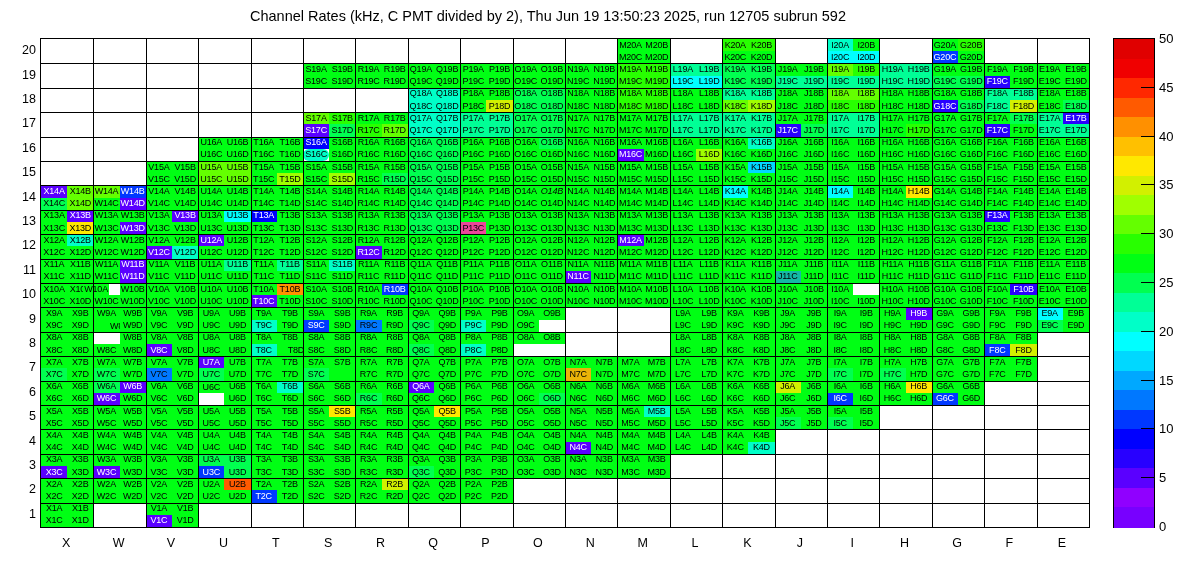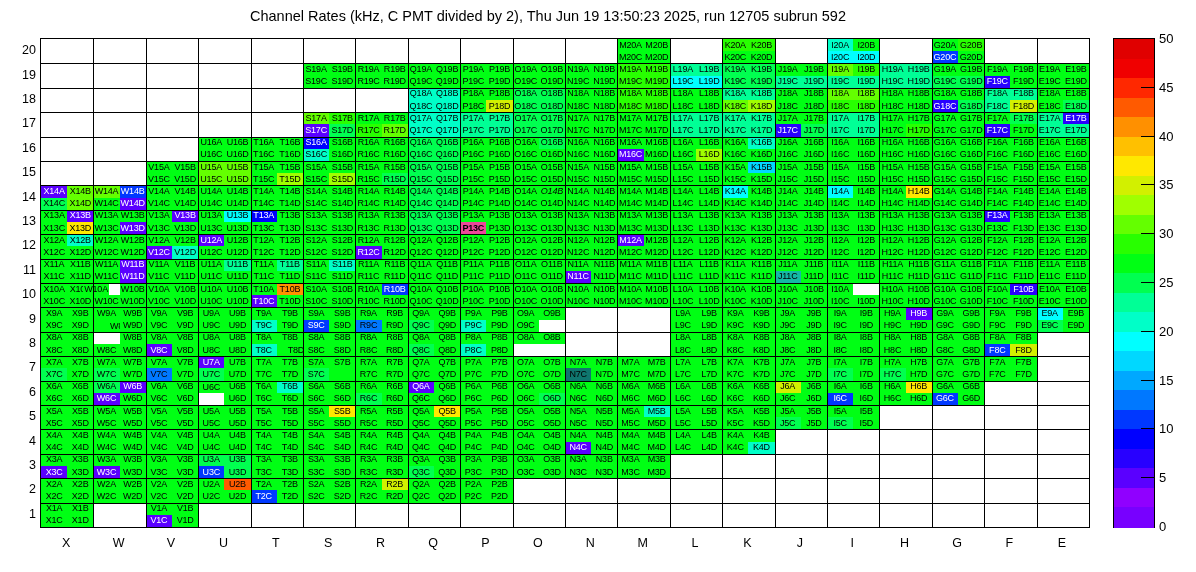--- a/index.html
+++ b/index.html
@@ -264,21 +264,21 @@
         <div class="sub" style="left: 157.2px; top: 97.6px; width: 26.2px; height: 12.2px; background: rgb(0, 255, 20); color: rgb(0, 0, 0);">U16A</div>
         <div class="sub" style="left: 183.4px; top: 97.6px; width: 26.2px; height: 12.2px; background: rgb(0, 255, 20); color: rgb(0, 0, 0);">U16B</div>
         <div class="sub" style="left: 157.2px; top: 109.8px; width: 26.2px; height: 12.2px; background: rgb(0, 255, 20); color: rgb(0, 0, 0);">U16C</div>
         <div class="sub" style="left: 183.4px; top: 109.8px; width: 26.2px; height: 12.2px; background: rgb(0, 255, 20); color: rgb(0, 0, 0);">U16D</div>
         <div class="sub" style="left: 209.6px; top: 97.6px; width: 26.2px; height: 12.2px; background: rgb(0, 255, 20); color: rgb(0, 0, 0);">T16A</div>
         <div class="sub" style="left: 235.8px; top: 97.6px; width: 26.2px; height: 12.2px; background: rgb(0, 255, 20); color: rgb(0, 0, 0);">T16B</div>
         <div class="sub" style="left: 209.6px; top: 109.8px; width: 26.2px; height: 12.2px; background: rgb(0, 255, 20); color: rgb(0, 0, 0);">T16C</div>
         <div class="sub" style="left: 235.8px; top: 109.8px; width: 26.2px; height: 12.2px; background: rgb(0, 255, 20); color: rgb(0, 0, 0);">T16D</div>
         <div class="sub" style="left: 262px; top: 97.6px; width: 26.2px; height: 12.2px; background: rgb(0, 0, 255); color: rgb(255, 255, 255);">S16A</div>
         <div class="sub" style="left: 288.2px; top: 97.6px; width: 26.2px; height: 12.2px; background: rgb(0, 255, 20); color: rgb(0, 0, 0);">S16B</div>
-        <div class="sub" style="left: 262px; top: 109.8px; width: 26.2px; height: 12.2px; background: rgb(0, 255, 200); color: rgb(0, 0, 0);">S16C</div>
+        <div class="sub" style="left: 262px; top: 109.8px; width: 26.2px; height: 12.2px; background: rgb(0, 255, 200); color: rgb(0, 0, 0); border-radius: 6px;">S16C</div>
         <div class="sub" style="left: 288.2px; top: 109.8px; width: 26.2px; height: 12.2px; background: rgb(0, 255, 20); color: rgb(0, 0, 0);">S16D</div>
         <div class="sub" style="left: 314.4px; top: 97.6px; width: 26.2px; height: 12.2px; background: rgb(0, 255, 20); color: rgb(0, 0, 0);">R16A</div>
         <div class="sub" style="left: 340.6px; top: 97.6px; width: 26.2px; height: 12.2px; background: rgb(0, 255, 20); color: rgb(0, 0, 0);">R16B</div>
         <div class="sub" style="left: 314.4px; top: 109.8px; width: 26.2px; height: 12.2px; background: rgb(0, 255, 20); color: rgb(0, 0, 0);">R16C</div>
         <div class="sub" style="left: 340.6px; top: 109.8px; width: 26.2px; height: 12.2px; background: rgb(0, 255, 20); color: rgb(0, 0, 0);">R16D</div>
         <div class="sub" style="left: 366.8px; top: 97.6px; width: 26.2px; height: 12.2px; background: rgb(0, 255, 80); color: rgb(0, 0, 0);">Q16A</div>
         <div class="sub" style="left: 393px; top: 97.6px; width: 26.2px; height: 12.2px; background: rgb(0, 255, 80); color: rgb(0, 0, 0);">Q16B</div>
         <div class="sub" style="left: 366.8px; top: 109.8px; width: 26.2px; height: 12.2px; background: rgb(0, 255, 80); color: rgb(0, 0, 0);">Q16C</div>
         <div class="sub" style="left: 393px; top: 109.8px; width: 26.2px; height: 12.2px; background: rgb(0, 255, 80); color: rgb(0, 0, 0);">Q16D</div>
         <div class="sub" style="left: 419.2px; top: 97.6px; width: 26.2px; height: 12.2px; background: rgb(0, 255, 20); color: rgb(0, 0, 0);">P16A</div>
@@ -508,21 +508,21 @@
         <div class="sub" style="left: 314.4px; top: 170.8px; width: 26.2px; height: 12.2px; background: rgb(0, 255, 20); color: rgb(0, 0, 0);">R13A</div>
         <div class="sub" style="left: 340.6px; top: 170.8px; width: 26.2px; height: 12.2px; background: rgb(0, 255, 20); color: rgb(0, 0, 0);">R13B</div>
         <div class="sub" style="left: 314.4px; top: 183px; width: 26.2px; height: 12.2px; background: rgb(0, 255, 20); color: rgb(0, 0, 0);">R13C</div>
         <div class="sub" style="left: 340.6px; top: 183px; width: 26.2px; height: 12.2px; background: rgb(0, 255, 20); color: rgb(0, 0, 0);">R13D</div>
         <div class="sub" style="left: 366.8px; top: 170.8px; width: 26.2px; height: 12.2px; background: rgb(0, 255, 80); color: rgb(0, 0, 0);">Q13A</div>
         <div class="sub" style="left: 393px; top: 170.8px; width: 26.2px; height: 12.2px; background: rgb(0, 255, 80); color: rgb(0, 0, 0);">Q13B</div>
         <div class="sub" style="left: 366.8px; top: 183px; width: 26.2px; height: 12.2px; background: rgb(0, 255, 80); color: rgb(0, 0, 0);">Q13C</div>
         <div class="sub" style="left: 393px; top: 183px; width: 26.2px; height: 12.2px; background: rgb(0, 255, 80); color: rgb(0, 0, 0);">Q13D</div>
         <div class="sub" style="left: 419.2px; top: 170.8px; width: 26.2px; height: 12.2px; background: rgb(0, 255, 20); color: rgb(0, 0, 0);">P13A</div>
         <div class="sub" style="left: 445.4px; top: 170.8px; width: 26.2px; height: 12.2px; background: rgb(0, 255, 20); color: rgb(0, 0, 0);">P13B</div>
-        <div class="sub" style="left: 419.2px; top: 183px; width: 26.2px; height: 12.2px; background: #ec4899; color: rgb(0, 0, 0); font-weight: bold;">P13C</div>
+        <div class="sub" style="left: 419.2px; top: 183px; width: 26.2px; height: 12.2px; background: #ec4899; color: rgb(0, 0, 0);">P13C</div>
         <div class="sub" style="left: 445.4px; top: 183px; width: 26.2px; height: 12.2px; background: rgb(0, 255, 20); color: rgb(0, 0, 0);">P13D</div>
         <div class="sub" style="left: 471.6px; top: 170.8px; width: 26.2px; height: 12.2px; background: rgb(0, 255, 20); color: rgb(0, 0, 0);">O13A</div>
         <div class="sub" style="left: 497.8px; top: 170.8px; width: 26.2px; height: 12.2px; background: rgb(0, 255, 20); color: rgb(0, 0, 0);">O13B</div>
         <div class="sub" style="left: 471.6px; top: 183px; width: 26.2px; height: 12.2px; background: rgb(0, 255, 20); color: rgb(0, 0, 0);">O13C</div>
         <div class="sub" style="left: 497.8px; top: 183px; width: 26.2px; height: 12.2px; background: rgb(0, 255, 20); color: rgb(0, 0, 0);">O13D</div>
         <div class="sub" style="left: 524px; top: 170.8px; width: 26.2px; height: 12.2px; background: rgb(0, 255, 20); color: rgb(0, 0, 0);">N13A</div>
         <div class="sub" style="left: 550.2px; top: 170.8px; width: 26.2px; height: 12.2px; background: rgb(0, 255, 20); color: rgb(0, 0, 0);">N13B</div>
         <div class="sub" style="left: 524px; top: 183px; width: 26.2px; height: 12.2px; background: rgb(0, 255, 20); color: rgb(0, 0, 0);">N13C</div>
         <div class="sub" style="left: 550.2px; top: 183px; width: 26.2px; height: 12.2px; background: rgb(0, 255, 20); color: rgb(0, 0, 0);">N13D</div>
         <div class="sub" style="left: 576.4px; top: 170.8px; width: 26.2px; height: 12.2px; background: rgb(0, 255, 20); color: rgb(0, 0, 0);">M13A</div>
@@ -996,21 +996,21 @@
         <div class="sub" style="left: 419.2px; top: 317.2px; width: 26.2px; height: 12.2px; background: rgb(0, 255, 20); color: rgb(0, 0, 0);">P7A</div>
         <div class="sub" style="left: 445.4px; top: 317.2px; width: 26.2px; height: 12.2px; background: rgb(0, 255, 20); color: rgb(0, 0, 0);">P7B</div>
         <div class="sub" style="left: 419.2px; top: 329.4px; width: 26.2px; height: 12.2px; background: rgb(0, 255, 20); color: rgb(0, 0, 0);">P7C</div>
         <div class="sub" style="left: 445.4px; top: 329.4px; width: 26.2px; height: 12.2px; background: rgb(0, 255, 20); color: rgb(0, 0, 0);">P7D</div>
         <div class="sub" style="left: 471.6px; top: 317.2px; width: 26.2px; height: 12.2px; background: rgb(0, 255, 20); color: rgb(0, 0, 0);">O7A</div>
         <div class="sub" style="left: 497.8px; top: 317.2px; width: 26.2px; height: 12.2px; background: rgb(0, 255, 20); color: rgb(0, 0, 0);">O7B</div>
         <div class="sub" style="left: 471.6px; top: 329.4px; width: 26.2px; height: 12.2px; background: rgb(0, 255, 20); color: rgb(0, 0, 0);">O7C</div>
         <div class="sub" style="left: 497.8px; top: 329.4px; width: 26.2px; height: 12.2px; background: rgb(0, 255, 20); color: rgb(0, 0, 0);">O7D</div>
         <div class="sub" style="left: 524px; top: 317.2px; width: 26.2px; height: 12.2px; background: rgb(0, 255, 20); color: rgb(0, 0, 0);">N7A</div>
         <div class="sub" style="left: 550.2px; top: 317.2px; width: 26.2px; height: 12.2px; background: rgb(0, 255, 20); color: rgb(0, 0, 0);">N7B</div>
-        <div class="sub" style="left: 524px; top: 329.4px; width: 26.2px; height: 12.2px; background: #0f766e; color: rgb(0, 0, 0);">N7C</div>
+        <div class="sub" style="left: 524px; top: 329.4px; width: 26.2px; height: 12.2px; background: #eab308; color: rgb(0, 0, 0);">N7C</div>
         <div class="sub" style="left: 550.2px; top: 329.4px; width: 26.2px; height: 12.2px; background: rgb(0, 255, 20); color: rgb(0, 0, 0);">N7D</div>
         <div class="sub" style="left: 576.4px; top: 317.2px; width: 26.2px; height: 12.2px; background: rgb(0, 255, 20); color: rgb(0, 0, 0);">M7A</div>
         <div class="sub" style="left: 602.6px; top: 317.2px; width: 26.2px; height: 12.2px; background: rgb(0, 255, 20); color: rgb(0, 0, 0);">M7B</div>
         <div class="sub" style="left: 576.4px; top: 329.4px; width: 26.2px; height: 12.2px; background: rgb(0, 255, 20); color: rgb(0, 0, 0);">M7C</div>
         <div class="sub" style="left: 602.6px; top: 329.4px; width: 26.2px; height: 12.2px; background: rgb(0, 255, 20); color: rgb(0, 0, 0);">M7D</div>
         <div class="sub" style="left: 628.8px; top: 317.2px; width: 26.2px; height: 12.2px; background: rgb(0, 255, 20); color: rgb(0, 0, 0);">L7A</div>
         <div class="sub" style="left: 655px; top: 317.2px; width: 26.2px; height: 12.2px; background: rgb(0, 255, 20); color: rgb(0, 0, 0);">L7B</div>
         <div class="sub" style="left: 628.8px; top: 329.4px; width: 26.2px; height: 12.2px; background: rgb(0, 255, 20); color: rgb(0, 0, 0);">L7C</div>
         <div class="sub" style="left: 655px; top: 329.4px; width: 26.2px; height: 12.2px; background: rgb(0, 255, 20); color: rgb(0, 0, 0);">L7D</div>
         <div class="sub" style="left: 681.2px; top: 317.2px; width: 26.2px; height: 12.2px; background: rgb(0, 255, 20); color: rgb(0, 0, 0);">K7A</div>

